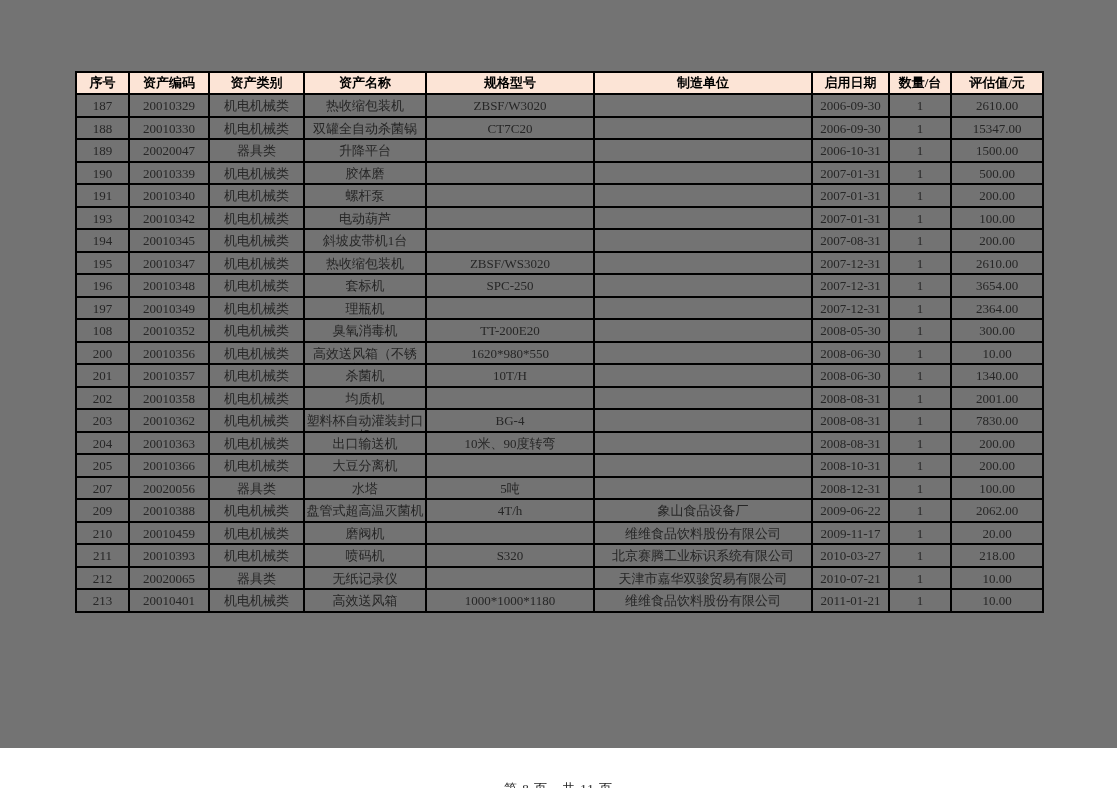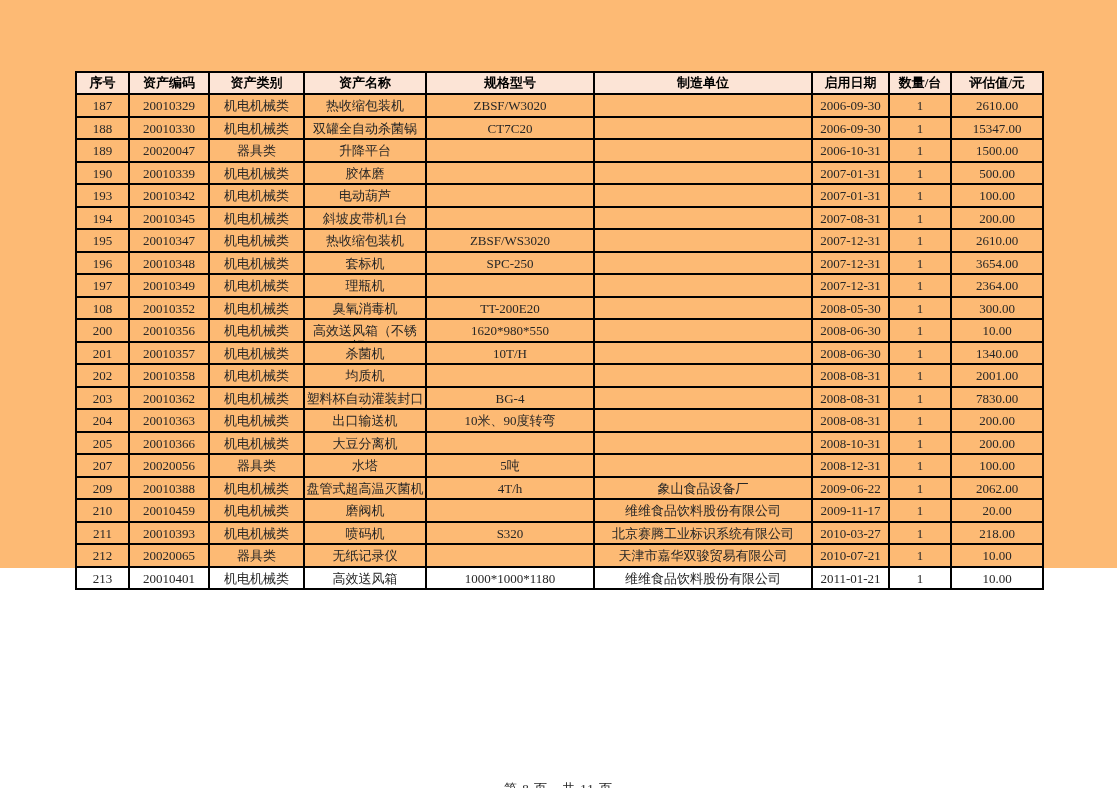--- a/index.html
+++ b/index.html
@@ -4,22 +4,22 @@
 <style>
   * { margin: 0; padding: 0; box-sizing: border-box; }
   html, body {
     width: 1117px; height: 788px;
     background: #ffffff;
     font-family: "Liberation Serif", "DejaVu Serif", serif;
     overflow: hidden;
   }
   .page {
     position: relative;
-    width: 1117px; height: 568px;
-    background: #fdba74;
+    width: 1117px; height: 748px;
+    background: #737373;
   }
   table.asset-table {
     position: absolute;
     left: 75px; top: 71px;
     border-collapse: collapse;
     table-layout: fixed;
     width: 967px;
     color: #262626;
   }
   table.asset-table th, table.asset-table td {
@@ -227,20 +227,49 @@
           </td>
           <td>
             <div class="c">1</div>
           </td>
           <td>
             <div class="c">500.00</div>
           </td>
         </tr>
         <tr>
           <td>
+            <div class="c">191</div>
+          </td>
+          <td>
+            <div class="c">20010340</div>
+          </td>
+          <td>
+            <div class="c">机电机械类</div>
+          </td>
+          <td>
+            <div class="c">螺杆泵</div>
+          </td>
+          <td>
+            <div class="c"></div>
+          </td>
+          <td>
+            <div class="c"></div>
+          </td>
+          <td>
+            <div class="c">2007-01-31</div>
+          </td>
+          <td>
+            <div class="c">1</div>
+          </td>
+          <td>
+            <div class="c">200.00</div>
+          </td>
+        </tr>
+        <tr>
+          <td>
             <div class="c">193</div>
           </td>
           <td>
             <div class="c">20010342</div>
           </td>
           <td>
             <div class="c">机电机械类</div>
           </td>
           <td>
             <div class="c">电动葫芦</div>

